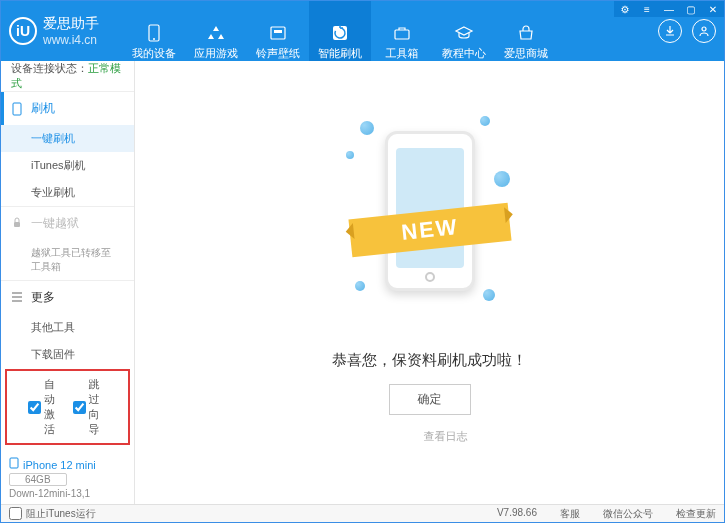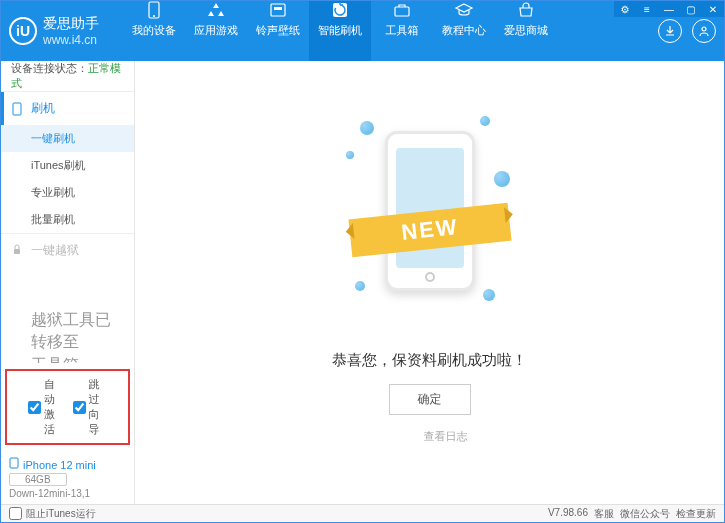--- a/index.html
+++ b/index.html
@@ -3,38 +3,38 @@
 <meta charset="utf-8">
 <style>
 * { margin: 0; padding: 0; box-sizing: border-box; font-family: "Microsoft YaHei", sans-serif; }
 body { width: 725px; height: 523px; background: #fff; border: 1px solid #3a8ee6; position: relative; }
 .header { background: #1b8fe6; height: 60px; display: flex; align-items: center; padding: 0 8px; color: #fff; }
 .logo-area { display: flex; align-items: center; gap: 6px; width: 114px; }
 .logo-circle { width: 28px; height: 28px; border: 2px solid #fff; border-radius: 50%; display: flex; align-items: center; justify-content: center; font-size: 14px; font-weight: bold; }
 .logo-text { font-size: 14px; }
 .logo-sub { font-size: 12px; opacity: 0.8; }
 .nav { display: flex; flex: 1; }
-.nav-item { width: 62px; height: 60px; display: flex; flex-direction: column; align-items: center; justify-content: flex-start; gap: 4px; cursor: pointer; font-size: 11px; }
+.nav-item { width: 62px; height: 60px; display: flex; flex-direction: column; align-items: center; justify-content: flex-end; gap: 4px; cursor: pointer; font-size: 11px; }
 .nav-item.active { background: #0d7ed6; }
 .nav-icon { width: 20px; height: 18px; display: flex; align-items: center; justify-content: center; }
 .header-right { display: flex; gap: 10px; align-items: center; margin-left: auto; }
 .hr-icon { width: 24px; height: 24px; border: 1.5px solid #fff; border-radius: 50%; display: flex; align-items: center; justify-content: center; cursor: pointer; }
 .win-controls { position: absolute; top: 0; right: 0; background: #0d7ed6; display: flex; height: 16px; }
 .win-btn { width: 22px; height: 16px; display: flex; align-items: center; justify-content: center; cursor: pointer; color: #fff; font-size: 10px; }
 .body-area { display: flex; height: 444px; }
 .sidebar { width: 134px; border-right: 1px solid #e5e5e5; display: flex; flex-direction: column; }
 .conn-status { padding: 0 10px; font-size: 11px; color: #555; }
 .conn-status .mode { color: #2a9d3f; }
 .side-section { border-top: 1px solid #eee; }
 .side-head { display: flex; align-items: center; gap: 6px; padding: 8px 10px; font-size: 12px; color: #333; }
 .side-head.active { border-left: 3px solid #1b8fe6; color: #1b8fe6; padding-left: 7px; }
 .side-head.locked { color: #bbb; }
 .side-sub { padding: 6px 10px 6px 30px; font-size: 11px; color: #555; cursor: pointer; }
 .side-sub.active { background: #e8f3fc; color: #1b8fe6; }
-.side-note { padding: 6px 10px 6px 30px; font-size: 16px; color: #999; line-height: 1.4; margin-top: 36px; }
+.side-note { padding: 6px 10px 6px 30px; font-size: 10px; color: #999; line-height: 1.4; }
 .opts-box { border: 2px solid #e03a3a; margin: 6px 4px; padding: 6px 21px; display: flex; gap: 10px; font-size: 11px; }
 .opts-box label { display: flex; align-items: center; gap: 3px; color: #555; }
 .opts-box input { accent-color: #1b8fe6; }
 .device-box { padding: 6px 8px; font-size: 11px; }
 .device-name { color: #1b8fe6; font-weight: 500; display: flex; align-items: flex-end; gap: 4px; }
 .device-badge { display: inline-block; border: 1px solid #ccc; border-radius: 2px; padding: 0 15px; font-size: 10px; color: #888; margin-top: 2px; }
 .device-sub { font-size: 10px; color: #888; margin-top: 2px; }
 .main { flex: 1; position: relative; display: flex; flex-direction: column; align-items: center; }
 .illus { width: 180px; height: 200px; margin-top: 50px; position: relative; }
 .bubble { position: absolute; border-radius: 50%; background: radial-gradient(circle at 30% 30%, #9dd7f7, #5ab4e8); }
@@ -43,21 +43,21 @@
 .phone-home { position: absolute; bottom: 6px; left: 50%; transform: translateX(-50%); width: 10px; height: 10px; border: 2px solid #ccc; border-radius: 50%; }
 .ribbon { position: absolute; top: 100px; left: 10px; width: 160px; height: 38px; background: #f7c23c; transform: rotate(-6deg); display: flex; align-items: center; justify-content: center; font-size: 22px; font-weight: 900; color: #fff; letter-spacing: 2px; }
 .ribbon::before, .ribbon::after { content: ""; position: absolute; width: 0; height: 0; border: 8px solid transparent; }
 .ribbon::before { left: -12px; border-right-color: #d9a020; top: 4px; }
 .ribbon::after { right: -12px; border-left-color: #d9a020; top: 4px; }
 .success-msg { margin-top: 40px; font-size: 15px; color: #333; }
 .ok-btn { margin-top: 14px; padding: 6px 28px; border: 1px solid #ccc; background: #fff; font-size: 12px; cursor: pointer; color: #555; }
 .log-link { margin-top: 14px; font-size: 11px; color: #aaa; cursor: pointer; margin-left: 32px; }
 .footer { position: absolute; bottom: 0; left: 0; right: 0; height: 18px; background: #f7f7f7; border-top: 1px solid #e0e0e0; display: flex; align-items: center; padding: 8px 8px; font-size: 10px; color: #666; }
 .footer-left { display: flex; align-items: center; gap: 4px; }
-.footer-right { margin-left: auto; display: flex; gap: 6px; }
+.footer-right { margin-left: auto; display: flex; gap: 23px; }
 .side-icon { width: 14px; height: 14px; display: inline-block; }
 .sidebar-scroll { flex: 1; overflow: hidden; }
 </style>
 </head>
 <body>
 
 <div class="win-controls">
   <div class="win-btn">⚙</div>
   <div class="win-btn">≡</div>
   <div class="win-btn">—</div>
@@ -160,21 +160,20 @@
       <div class="side-section">
         <div class="side-head active">
           <span class="side-icon"><svg width="12" height="14" viewBox="0 0 12 14">
                 <rect x="2" y="1" width="8" height="12" rx="1" fill="none" stroke="#1b8fe6" stroke-width="1"></rect>
               </svg></span>
           <span>刷机</span>
         </div>
         <div class="side-sub active">一键刷机</div>
         <div class="side-sub">iTunes刷机</div>
         <div class="side-sub">专业刷机</div>
-        <div class="side-sub">批量刷机</div>
       </div>
       <div class="side-section">
         <div class="side-head locked">
           <span class="side-icon"><svg width="12" height="12" viewBox="0 0 12 12">
                 <rect x="3" y="5" width="6" height="5" rx="1" fill="#bbb"></rect>
                 <path d="M4 5V3a2 2 0 0 1 4 0v2" fill="none" stroke="#bbb" stroke-width="1"></path>
               </svg></span>
           <span>一键越狱</span>
         </div>
         <div class="side-note" style="white-space:pre-line">越狱工具已转移至

